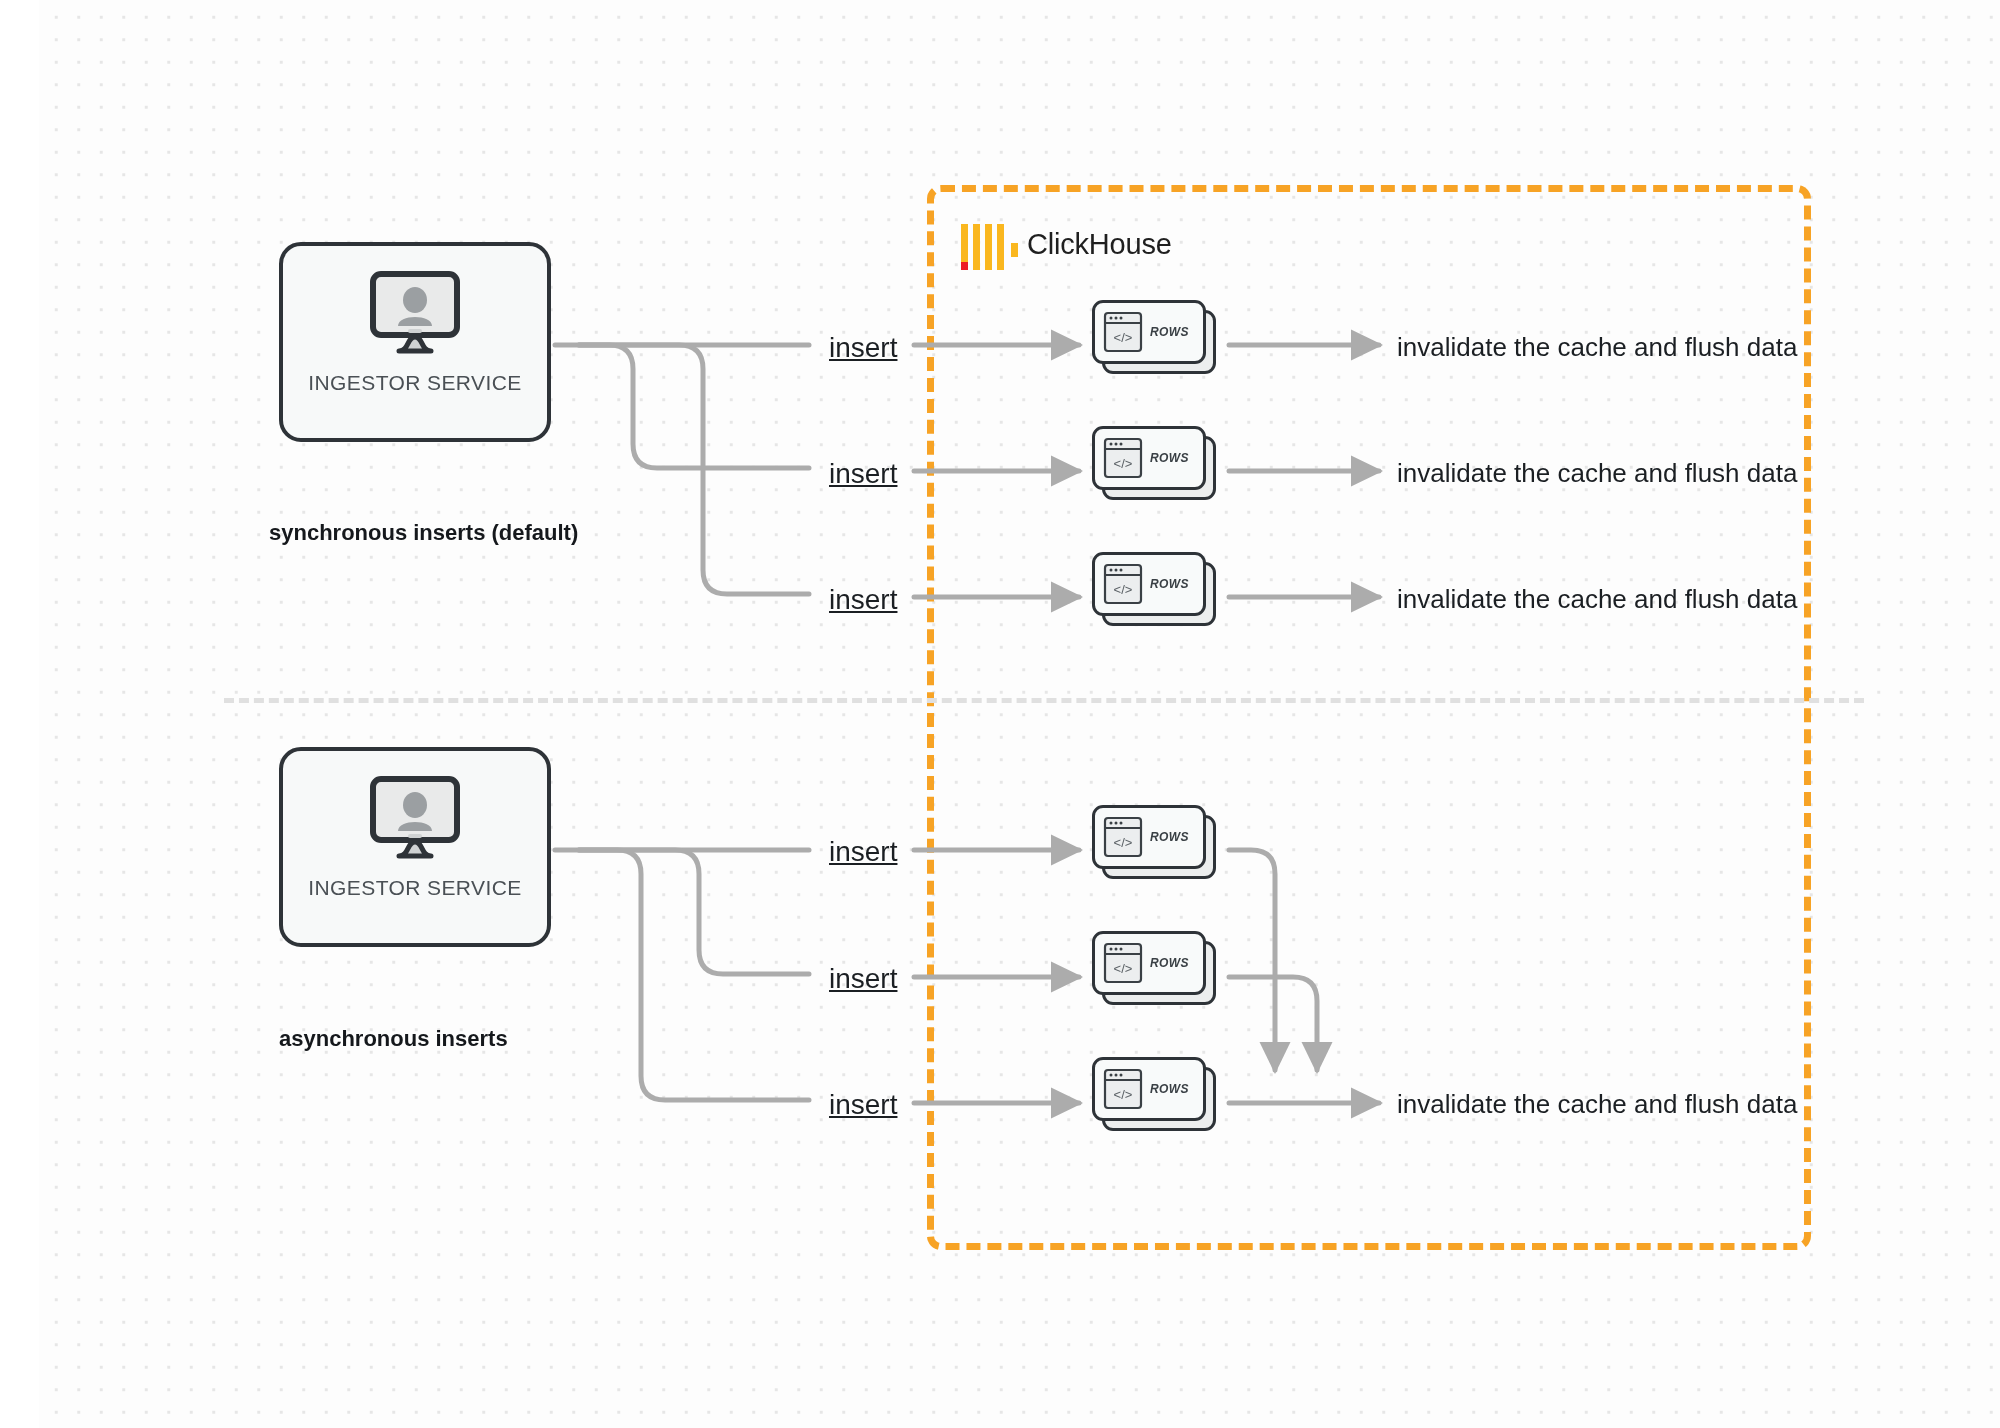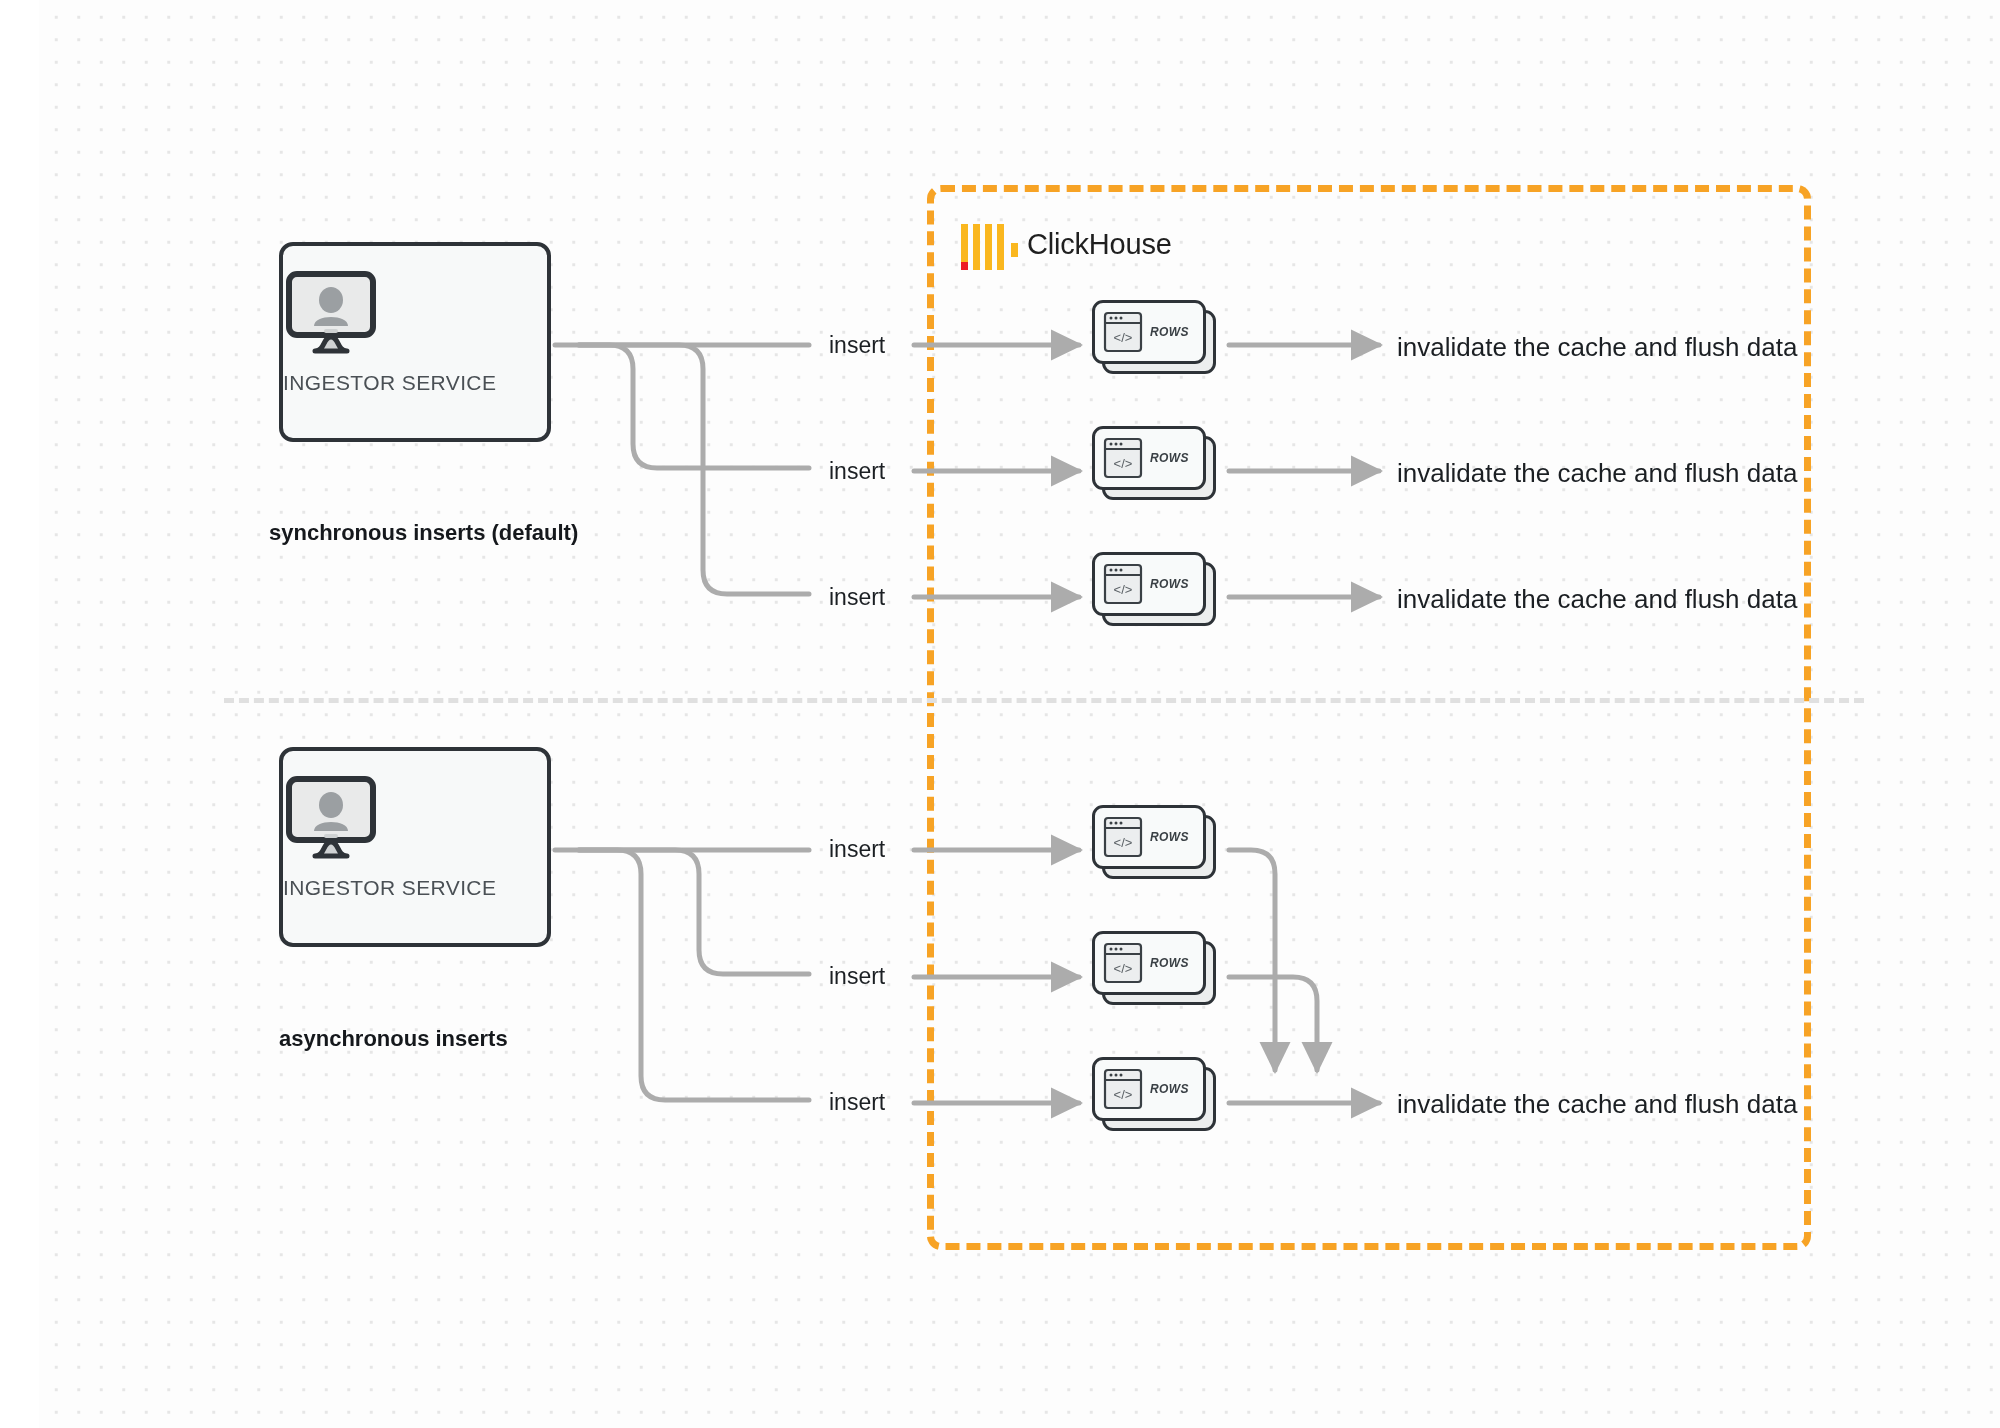--- a/index.html
+++ b/index.html
@@ -77,26 +77,26 @@
     white-space: nowrap;
     letter-spacing: -0.2px;
   }
 
   
   .ingestor {
     position: absolute;
     width: 272px;
     height: 200px;
     border: 4px solid #2e3338;
-    border-radius: 14px;
+    border-radius: 22px;
     background: #f7f9f9;
     box-sizing: border-box;
     display: flex;
     flex-direction: column;
-    align-items: flex-start;
+    align-items: center;
     justify-content: flex-start;
     padding-top: 25px;
   }
   .ingestor .label {
     margin-top: 14px;
     font-size: 21px;
     color: #4a5055;
     letter-spacing: 0.4px;
   }
   .monitor { width: 96px; height: 86px; }
@@ -151,23 +151,24 @@
     font-size: 12px;
     font-style: italic;
     font-weight: bold;
     color: #3a4045;
     letter-spacing: 0.4px;
   }
 
   
   .edge-label {
     position: absolute;
-    font-size: 23px;
+    font-size: 28px;
     color: #1b1f23;
     white-space: nowrap;
+    text-decoration: underline;
   }
   .out-label {
     position: absolute;
     font-size: 26px;
     color: #1b1f23;
     white-space: nowrap;
   }
 
   
   .wires {

